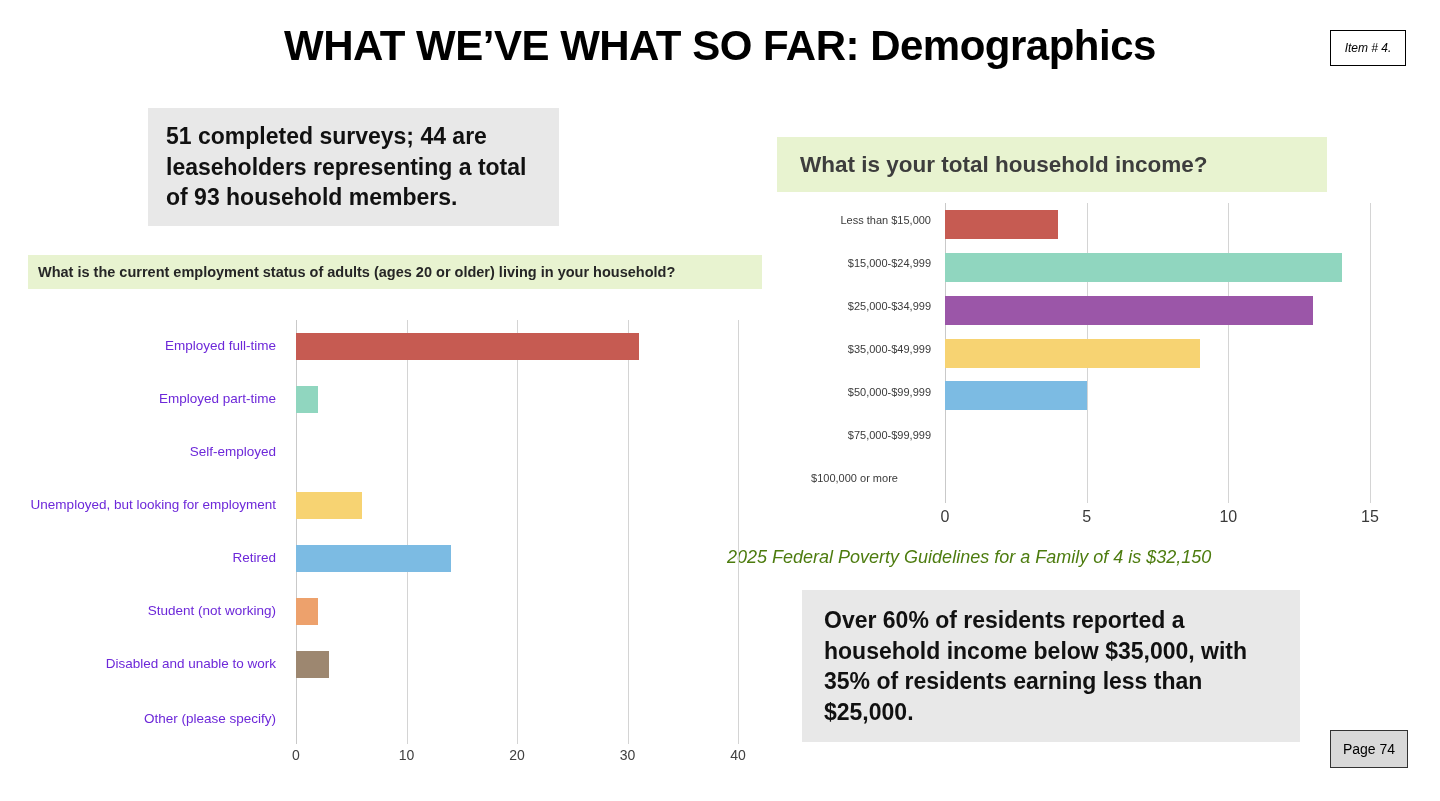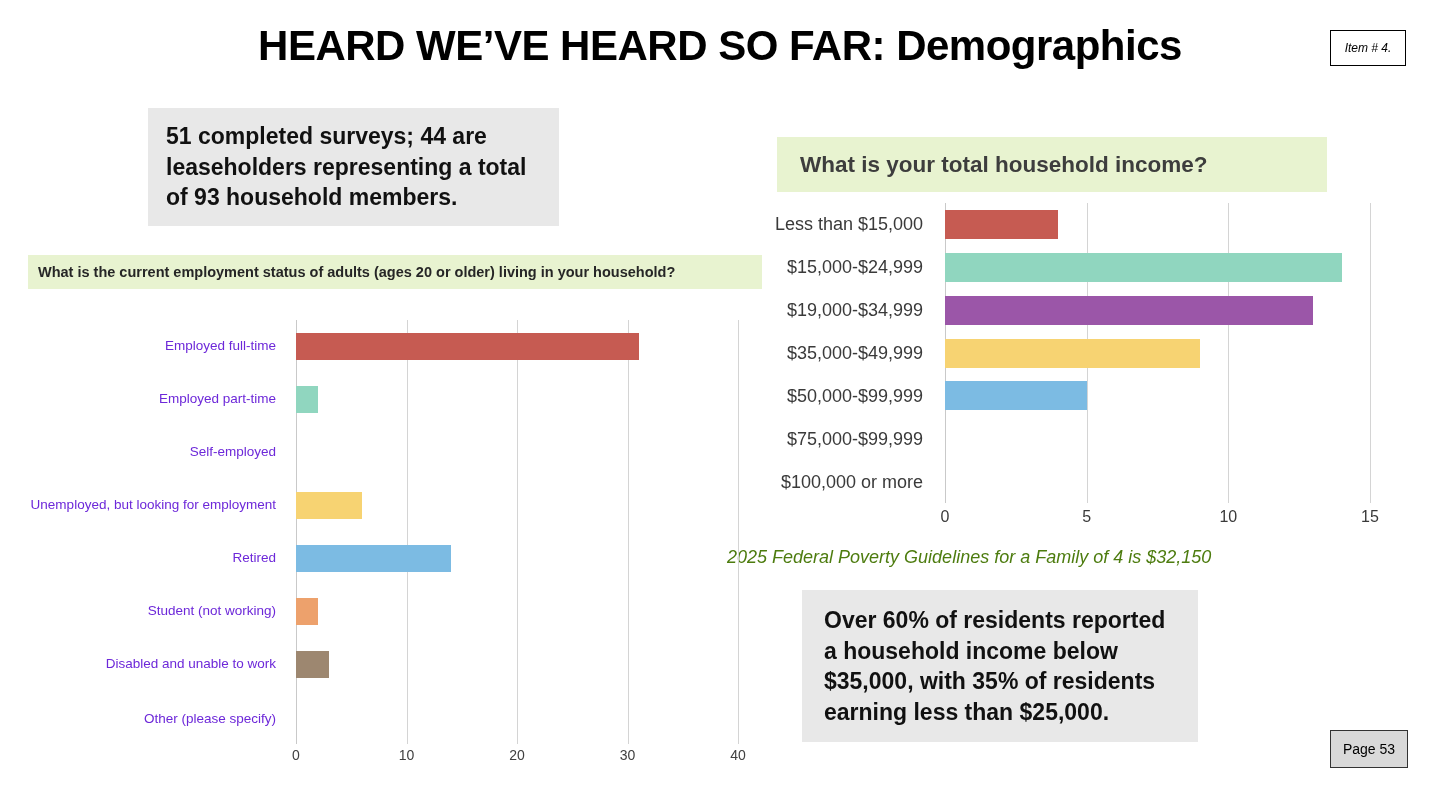--- a/index.html
+++ b/index.html
@@ -60,21 +60,21 @@
     line-height: 1.33;
   }
   #callout-surveys {
     left: 148px; top: 108px;
     width: 411px; height: 118px;
     padding: 13px 18px 0 18px;
     font-size: 23px;
   }
   #callout-income {
     left: 802px; top: 590px;
-    width: 396px; height: 152px;
+    width: 498px; height: 152px;
     padding: 15px 22px 0 22px;
     font-size: 23px;
   }
 
   
   .question-banner {
     position: absolute;
     background: #e8f3d0;
     color: #262626;
     display: flex;
@@ -144,30 +144,30 @@
 
   
   #chart-employment { left: 0px; top: 310px; width: 770px; height: 460px; }
   #chart-employment .plot-area { position: absolute; left: 296px; top: 10px; width: 442px; height: 424px; }
   #chart-employment .cat-label { font-size: 13.5px; width: 286px; left: 0; }
   #chart-employment .tick-label { font-size: 14px; top: 437px; width: 44px; }
 
   
   #chart-income { left: 770px; top: 195px; width: 640px; height: 345px; }
   #chart-income .plot-area { position: absolute; left: 175px; top: 8px; width: 425px; height: 300px; }
-  #chart-income .cat-label { font-size: 18px; width: 165px; left: 0; color: #3a3a3a; }
+  #chart-income .cat-label { font-size: 11px; width: 165px; left: 8px; color: #3a3a3a; }
   #chart-income .tick-label { font-size: 16px; top: 313px; width: 44px; color: #3a3a3a; }
 </style>
 </head>
 <body>
 
-<div id="slide-title">HEARD WE’VE HEARD SO FAR: Demographics</div>
+<div id="slide-title">WHAT WE’VE WHAT SO FAR: Demographics</div>
 
 <div id="item-badge">Item # 4.</div>
-<div id="page-badge">Page 53</div>
+<div id="page-badge">Page 74</div>
 
 <div class="callout" id="callout-surveys">51 completed surveys; 44 are leaseholders representing a total of 93 household members.</div>
 <div class="callout" id="callout-income">Over 60% of residents reported a household income below $35,000, with 35% of residents earning less than $25,000.</div>
 
 <div class="question-banner" id="q-employment">What is the current employment status of adults (ages 20 or older) living in your household?</div>
 <div class="question-banner" id="q-income">What is your total household income?</div>
 
 <div id="poverty-note">2025 Federal Poverty Guidelines for a Family of 4 is $32,150</div>
 
 <div class="chart" id="chart-employment">
@@ -232,18 +232,18 @@
       <div class="bar-row" style="top: 178.357px; height: 29px; width: 100%;">
         <div class="bar" style="width: 141.667px; background: rgb(124, 187, 227);"></div>
       </div>
     </div>
 <div class="tick-label" style="left: 153px;">0</div>
     <div class="tick-label" style="left: 294.667px;">5</div>
     <div class="tick-label" style="left: 436.333px;">10</div>
     <div class="tick-label" style="left: 578px;">15</div>
     <div class="cat-label" style="top: 19.4286px; padding-right: 12px;">Less than $15,000</div>
     <div class="cat-label" style="top: 62.2857px; padding-right: 12px;">$15,000-$24,999</div>
-    <div class="cat-label" style="top: 105.143px; padding-right: 12px;">$19,000-$34,999</div>
+    <div class="cat-label" style="top: 105.143px; padding-right: 12px;">$25,000-$34,999</div>
     <div class="cat-label" style="top: 148px; padding-right: 12px;">$35,000-$49,999</div>
     <div class="cat-label" style="top: 190.857px; padding-right: 12px;">$50,000-$99,999</div>
     <div class="cat-label" style="top: 233.714px; padding-right: 12px;">$75,000-$99,999</div>
-    <div class="cat-label" style="top: 276.571px; padding-right: 12px;">$100,000 or more</div>
+    <div class="cat-label" style="top: 276.571px; padding-right: 12px; text-align: center;">$100,000 or more</div>
   </div>
 
 </body></html>

